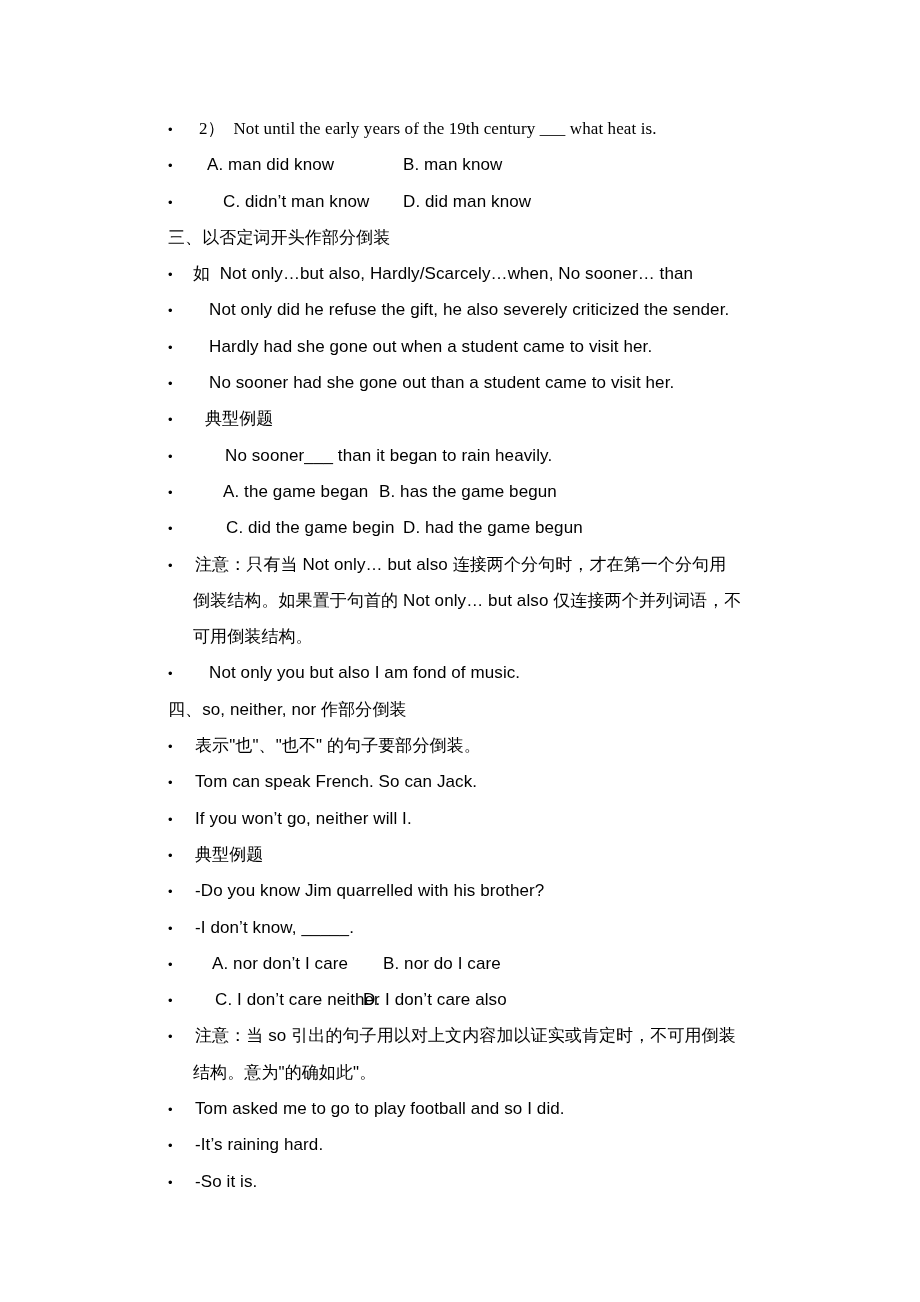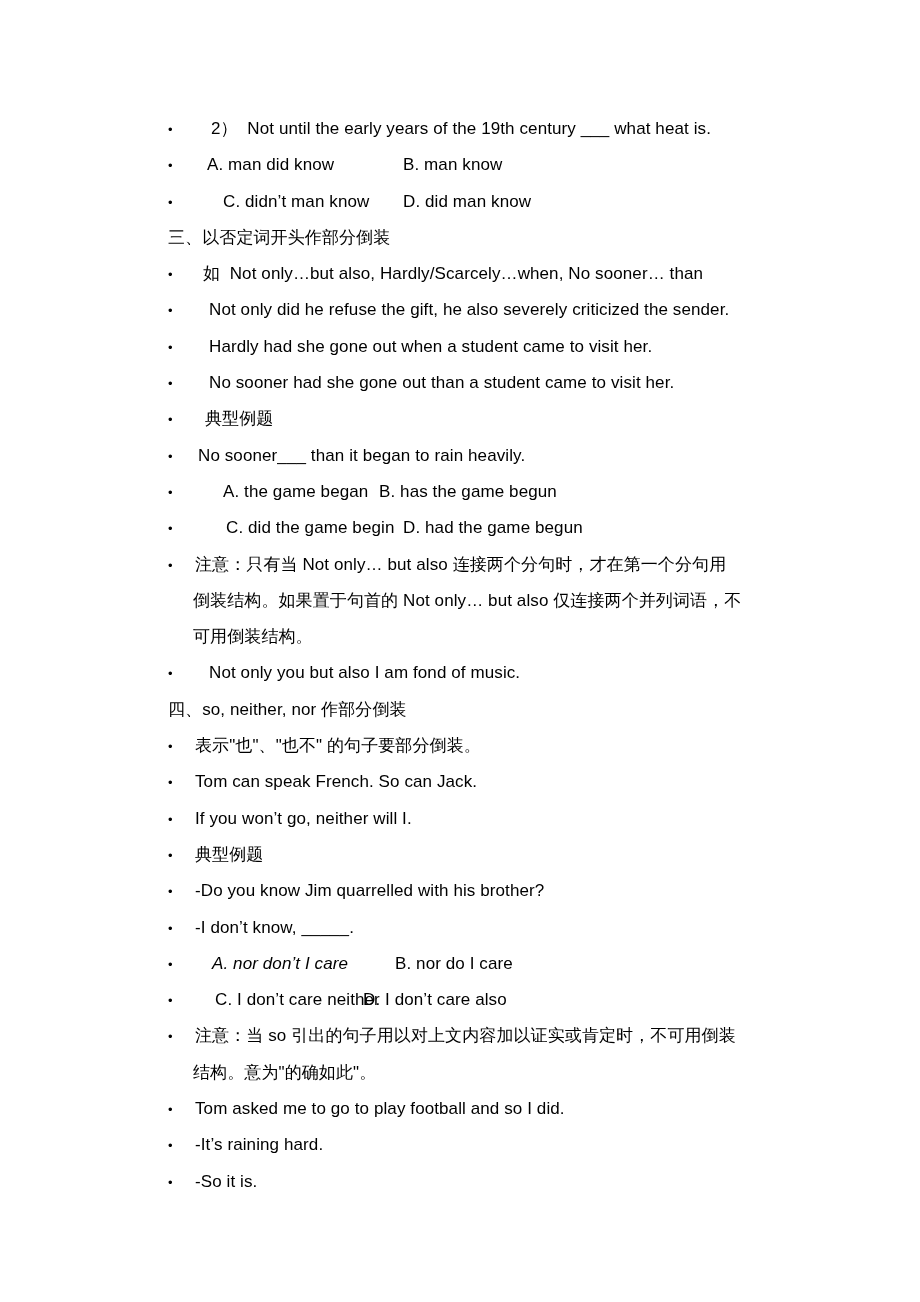--- a/index.html
+++ b/index.html
@@ -47,43 +47,43 @@
     line-height: 36.3px;
   }
   .line.heading .txt {
     margin-left: 0;
   }
 </style>
 </head>
 <body>
 
 <div class="page" style="background: rgb(255, 255, 255); color: rgb(0, 0, 0);">
-    <div class="line"><span class="bullet">•</span><span class="txt" style="margin-left: 18px;">2）  Not until the early years of the 19th century ___ what heat is.</span></div>
+    <div class="line"><span class="bullet">•</span><span class="txt" style="margin-left: 6px; font-family: Liberation Serif, serif;">2）  Not until the early years of the 19th century ___ what heat is.</span></div>
     <div class="line"><span class="bullet">•</span><span class="txt" style="margin-left: 14px;">A. man did know</span><span class="col2" style="left: 403px;">B. man know</span></div>
     <div class="line"><span class="bullet">•</span><span class="txt" style="margin-left: 30px;">C. didn’t man know</span><span class="col2" style="left: 403px;">D. did man know</span></div>
     <div class="line heading"><span class="txt">三、以否定词开头作部分倒装</span></div>
-    <div class="line"><span class="bullet">•</span><span class="txt" style="margin-left: 10px;">如  Not only…but also, Hardly/Scarcely…when, No sooner… than</span></div>
+    <div class="line"><span class="bullet">•</span><span class="txt" style="margin-left: 0;">如  Not only…but also, Hardly/Scarcely…when, No sooner… than</span></div>
     <div class="line"><span class="bullet">•</span><span class="txt" style="margin-left: 16px;">Not only did he refuse the gift, he also severely criticized the sender.</span></div>
     <div class="line"><span class="bullet">•</span><span class="txt" style="margin-left: 16px;">Hardly had she gone out when a student came to visit her.</span></div>
     <div class="line"><span class="bullet">•</span><span class="txt" style="margin-left: 16px;">No sooner had she gone out than a student came to visit her.</span></div>
     <div class="line"><span class="bullet">•</span><span class="txt" style="margin-left: 12px;">典型例题</span></div>
-    <div class="line"><span class="bullet">•</span><span class="txt" style="margin-left: 5px;">No sooner___ than it began to rain heavily.</span></div>
+    <div class="line"><span class="bullet">•</span><span class="txt" style="margin-left: 32px;">No sooner___ than it began to rain heavily.</span></div>
     <div class="line"><span class="bullet">•</span><span class="txt" style="margin-left: 30px;">A. the game began</span><span class="col2" style="left: 379px;">B. has the game begun</span></div>
     <div class="line"><span class="bullet">•</span><span class="txt" style="margin-left: 33px;">C. did the game begin</span><span class="col2" style="left: 358px; margin-left: 45px;">D. had the game begun</span></div>
     <div class="line"><span class="bullet">•</span><span class="txt" style="margin-left: 2px;">注意：只有当 Not only… but also 连接两个分句时，才在第一个分句用</span></div>
     <div class="line"><span class="bullet"></span><span class="txt">倒装结构。如果置于句首的 Not only… but also 仅连接两个并列词语，不</span></div>
     <div class="line"><span class="bullet"></span><span class="txt">可用倒装结构。</span></div>
     <div class="line"><span class="bullet">•</span><span class="txt" style="margin-left: 16px;">Not only you but also I am fond of music.</span></div>
     <div class="line heading"><span class="txt">四、so, neither, nor 作部分倒装</span></div>
     <div class="line"><span class="bullet">•</span><span class="txt" style="margin-left: 2px;">表示"也"、"也不" 的句子要部分倒装。</span></div>
     <div class="line"><span class="bullet">•</span><span class="txt" style="margin-left: 2px;">Tom can speak French. So can Jack.</span></div>
     <div class="line"><span class="bullet">•</span><span class="txt" style="margin-left: 2px;">If you won’t go, neither will I.</span></div>
     <div class="line"><span class="bullet">•</span><span class="txt" style="margin-left: 2px;">典型例题</span></div>
     <div class="line"><span class="bullet">•</span><span class="txt" style="margin-left: 2px;">-Do you know Jim quarrelled with his brother?</span></div>
     <div class="line"><span class="bullet">•</span><span class="txt" style="margin-left: 2px;">-I don’t know, _____.</span></div>
-    <div class="line"><span class="bullet">•</span><span class="txt" style="margin-left: 19px; font-style: italic;">A. nor don’t I care</span><span class="col2" style="left: 395px;">B. nor do I care</span></div>
+    <div class="line"><span class="bullet">•</span><span class="txt" style="margin-left: 19px;">A. nor don’t I care</span><span class="col2" style="left: 383px;">B. nor do I care</span></div>
     <div class="line"><span class="bullet">•</span><span class="txt" style="margin-left: 22px;">C. I don’t care neither</span><span class="col2" style="left: 363px;">D. I don’t care also</span></div>
     <div class="line"><span class="bullet">•</span><span class="txt" style="margin-left: 2px;">注意：当 so 引出的句子用以对上文内容加以证实或肯定时，不可用倒装</span></div>
     <div class="line"><span class="bullet"></span><span class="txt">结构。意为"的确如此"。</span></div>
     <div class="line"><span class="bullet">•</span><span class="txt" style="margin-left: 2px;">Tom asked me to go to play football and so I did.</span></div>
     <div class="line"><span class="bullet">•</span><span class="txt" style="margin-left: 2px; text-align: center;">-It’s raining hard.</span></div>
     <div class="line"><span class="bullet">•</span><span class="txt" style="margin-left: 2px;">-So it is.</span></div>
   </div>
 
 </body></html>

